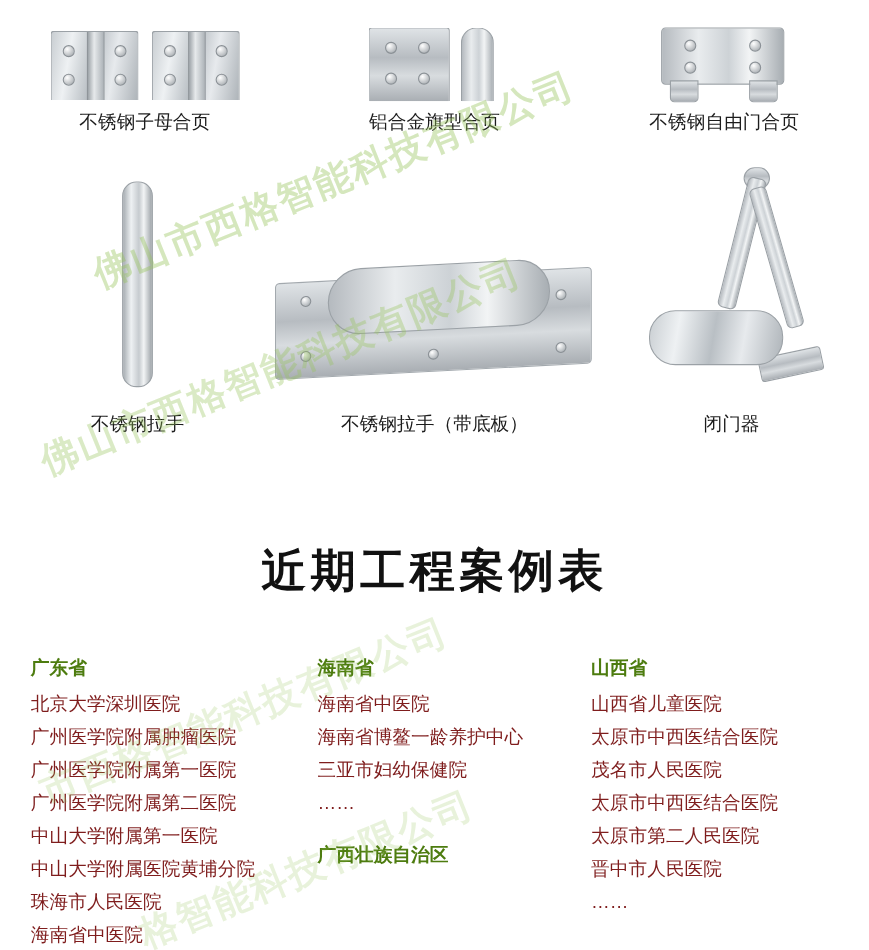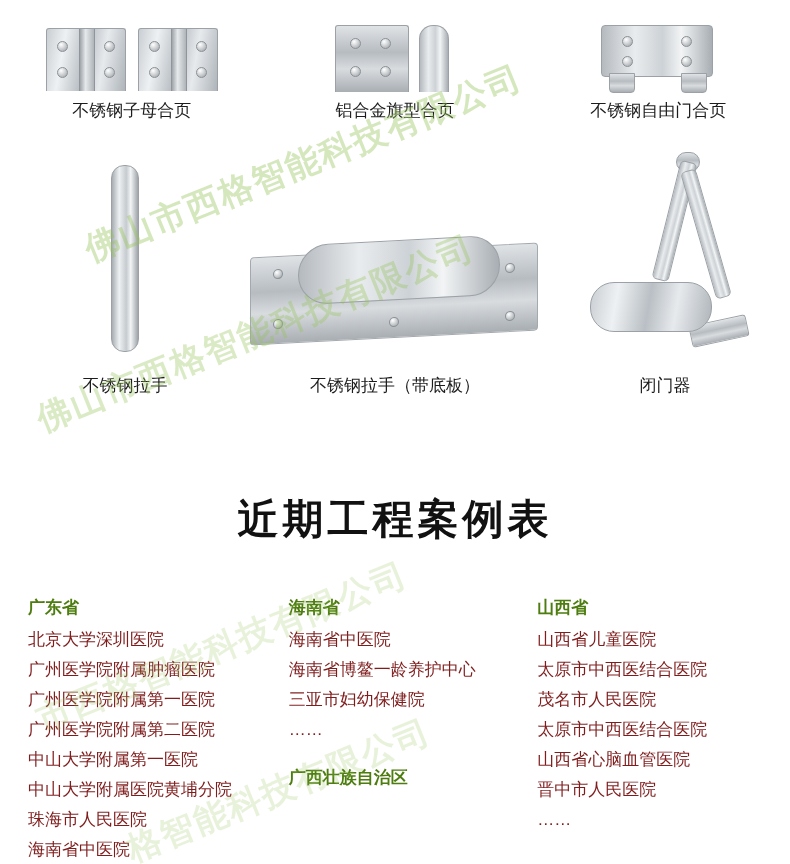--- a/index.html
+++ b/index.html
@@ -393,18 +393,18 @@
     <div class="hospital">……</div>
     <div class="province spaced">广西壮族自治区</div>
   </div>
 
   <div class="case-col col-3">
     <div class="province">山西省</div>
     <div class="hospital">山西省儿童医院</div>
     <div class="hospital">太原市中西医结合医院</div>
     <div class="hospital">茂名市人民医院</div>
     <div class="hospital">太原市中西医结合医院</div>
-    <div class="hospital">山西省心脑血管医院</div>
+    <div class="hospital">太原市第二人民医院</div>
     <div class="hospital">晋中市人民医院</div>
     <div class="hospital">……</div>
   </div>
 
 </div>
 
 </body></html>

